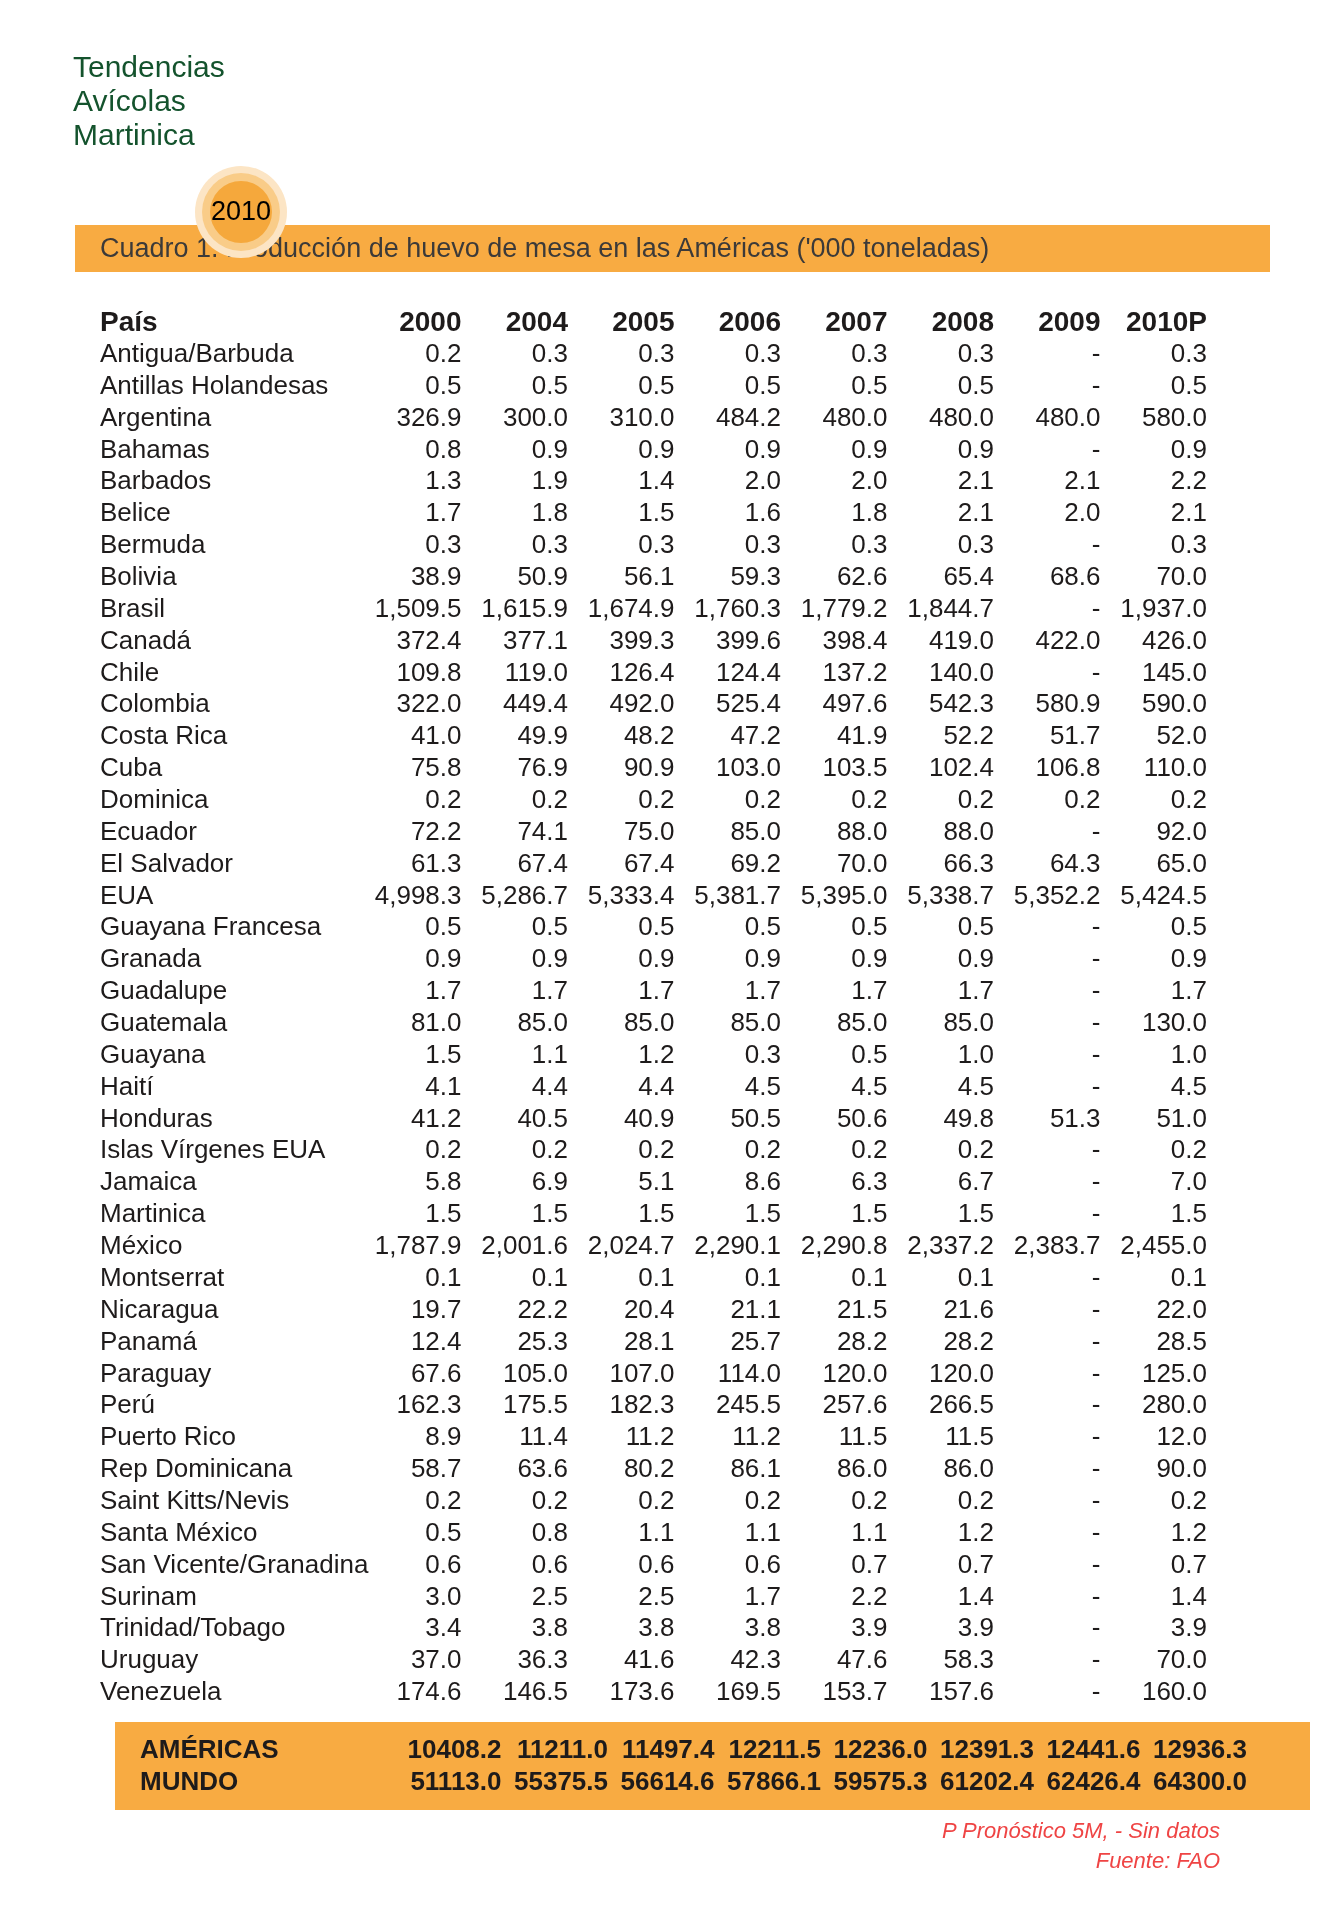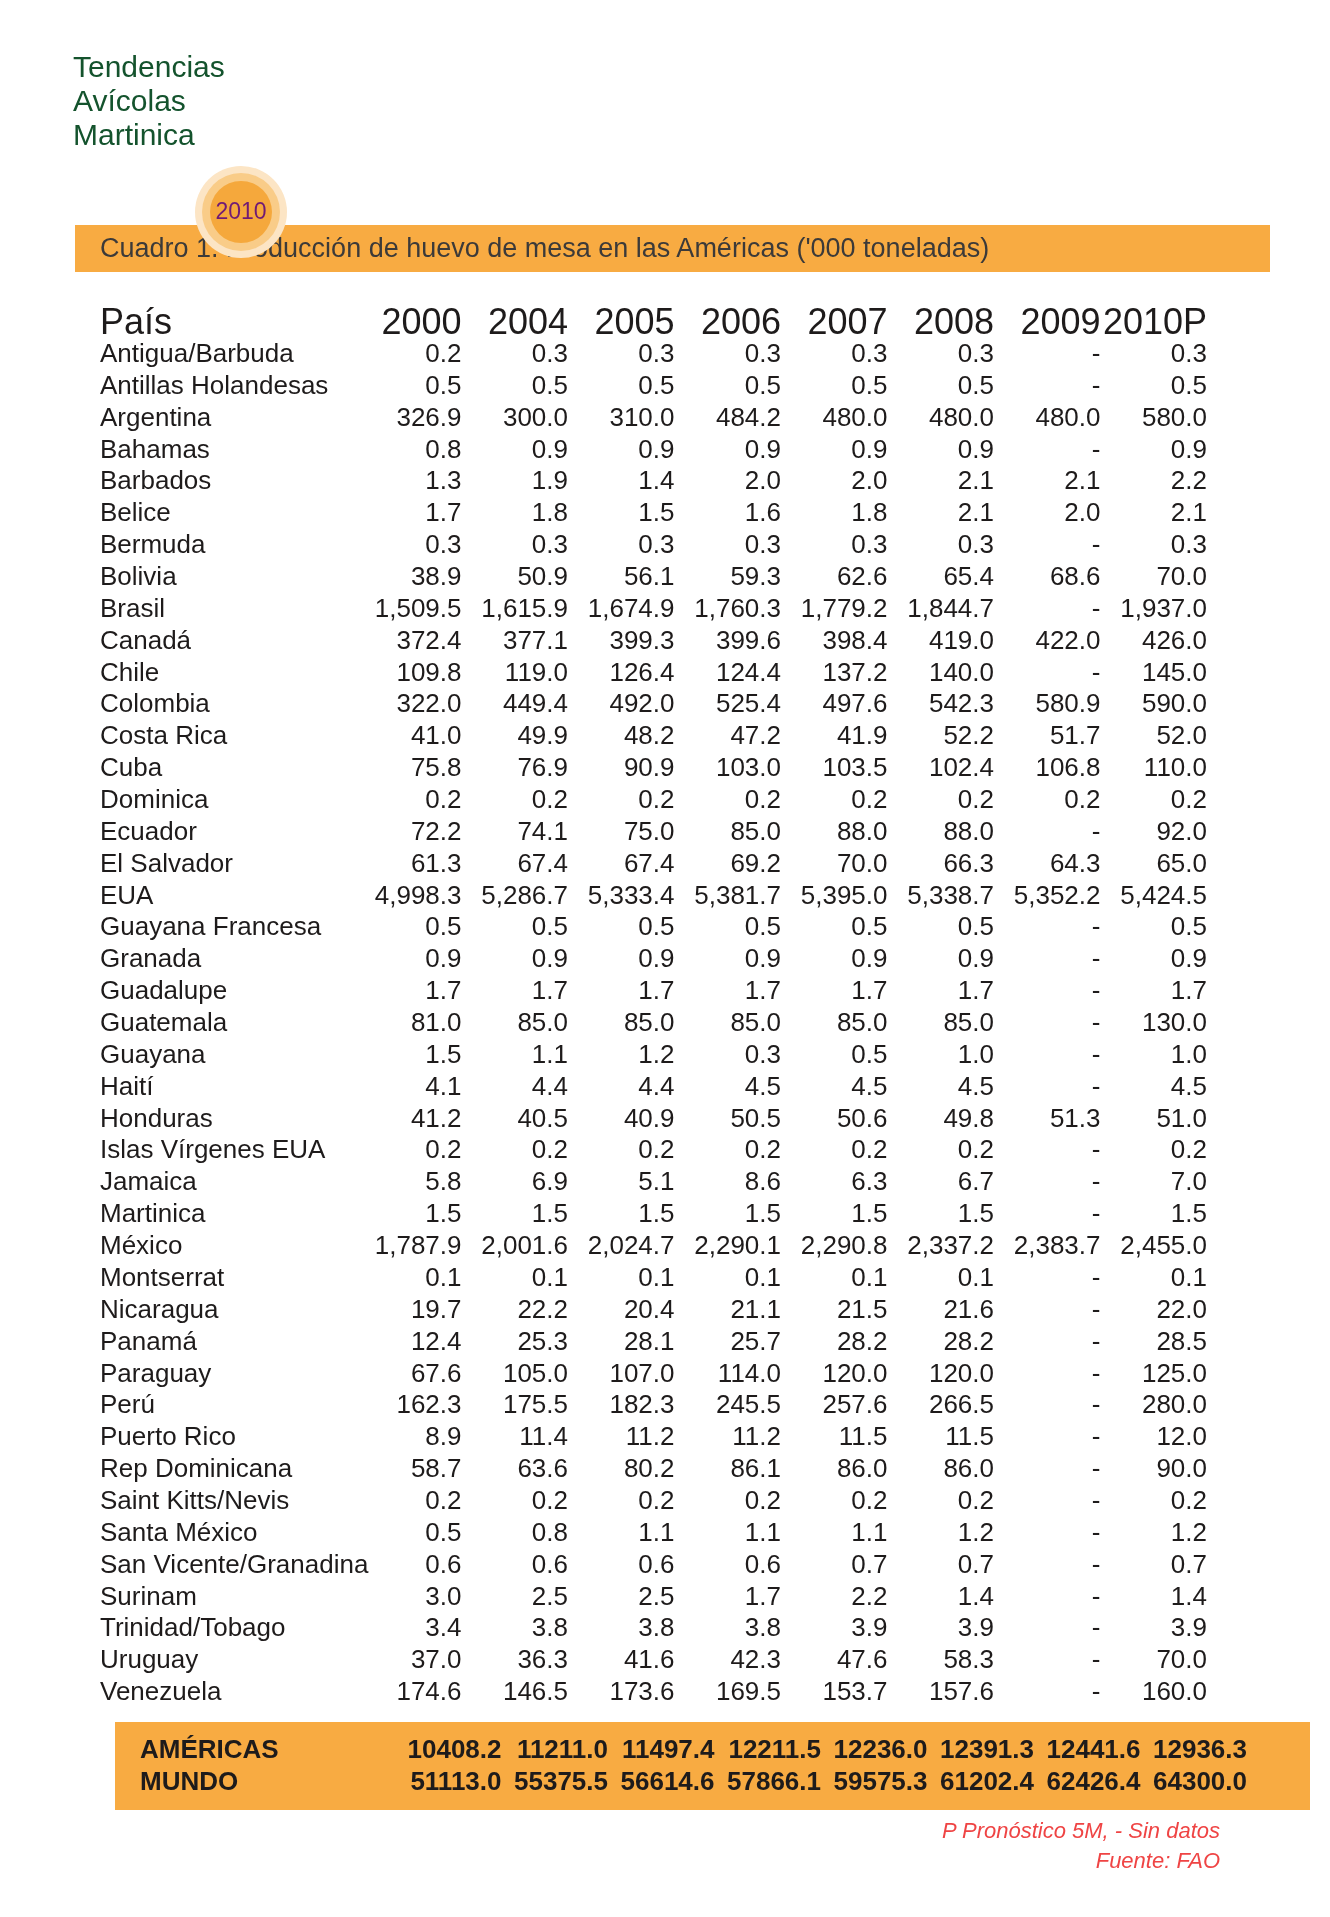--- a/index.html
+++ b/index.html
@@ -22,38 +22,38 @@
     display:flex; align-items:center; justify-content:center;
   }
   .logo-circle-mid {
     width:78px; height:78px; border-radius:50%; background:#f9cc88;
     display:flex; align-items:center; justify-content:center;
   }
   .logo-circle-inner {
     width:62px; height:62px; border-radius:50%; background:#f5a83c;
     display:flex; align-items:center; justify-content:center;
   }
-  .logo-year { color:#701a75; font-size:23px; transform:translateY(-1px); }
+  .logo-year { color:#000000; font-size:27px; transform:translateY(-1px); }
 
   
   .title-bar {
     position:absolute; left:75px; top:225px; width:1195px; height:47px;
     background:#f8ab42; display:flex; align-items:center;
   }
   .title-bar .ttl {
     padding-left:25px; font-size:27px; color:#3c3a39; letter-spacing:0px;
   }
 
   
   .thead, .trow {
     display:grid;
     grid-template-columns:280px repeat(8,106.5px);
     width:1132px;
   }
-  .thead { position:absolute; left:75px; top:306px; height:32px; line-height:32px; font-weight:normal; font-size:36px; }
+  .thead { position:absolute; left:75px; top:306px; height:32px; line-height:32px; font-weight:bold; font-size:28px; }
   .tbody { position:absolute; left:75px; top:338px; }
   .trow { height:31.86px; line-height:31.86px; font-size:26px; }
   .cell { white-space:nowrap; }
   .country { text-align:left; padding-left:25px; }
   .num { text-align:right; }
 
   
   .totals-band {
     position:absolute; left:75px; top:1722px; width:1195px; height:88px;
     background:#f8ab42; padding-top:12px;margin-left:40px;

